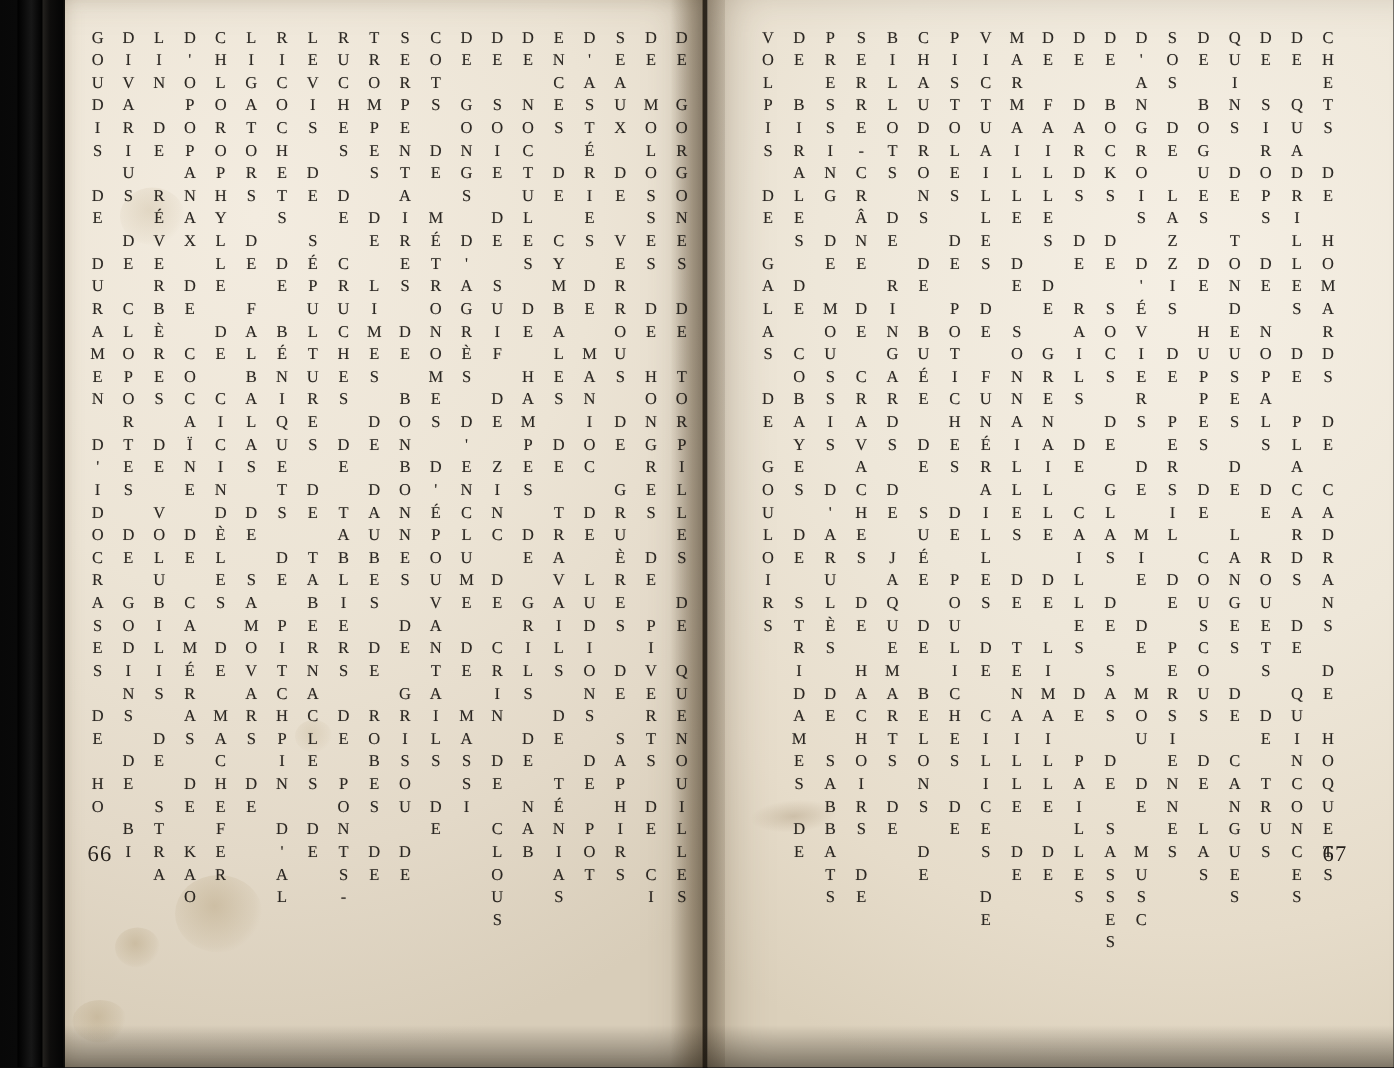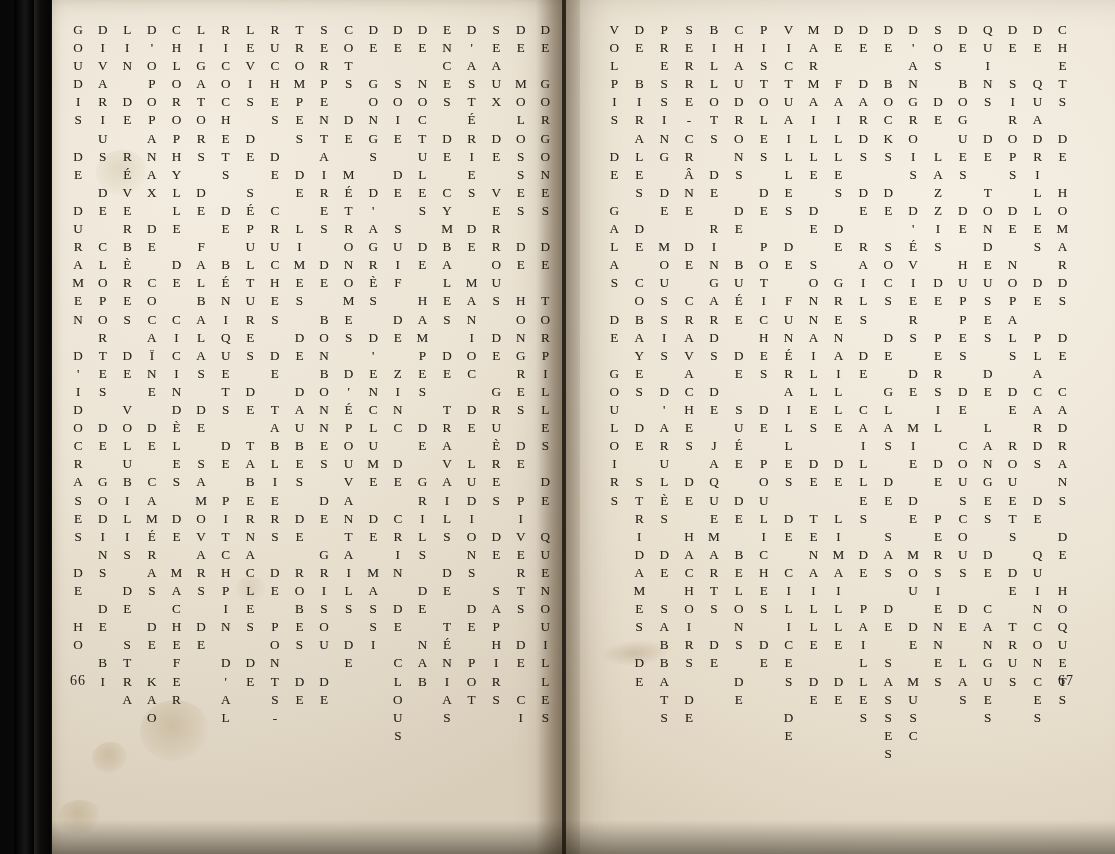--- a/index.html
+++ b/index.html
@@ -107,21 +107,21 @@
     opacity: 0.93;
     text-shadow: 0 0 0.6px rgba(40,30,20,0.45);
   }
   .columns.left .vline  { width: 24.6px; }
   .columns.right .vline { width: 24.9px; }
 
   
   .folio {
     position: absolute;
     font-family: "Liberation Serif", serif;
-    font-size: 14px;
+    font-size: 18px;
     letter-spacing: 1px;
     color: #26211c;
   }
   .folio.left  { left: 70px;  top: 673px; }
   .folio.right { left: 1058px; top: 673px; }
 
   
   .smudge {
     position: absolute;
     left: 600px; top: 640px;

